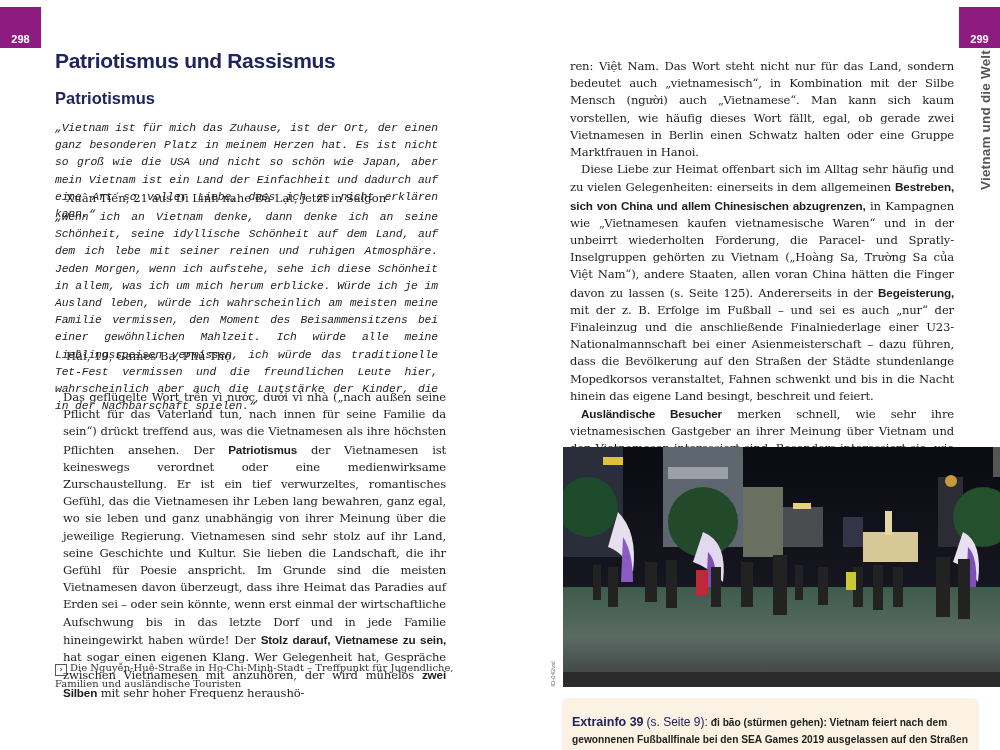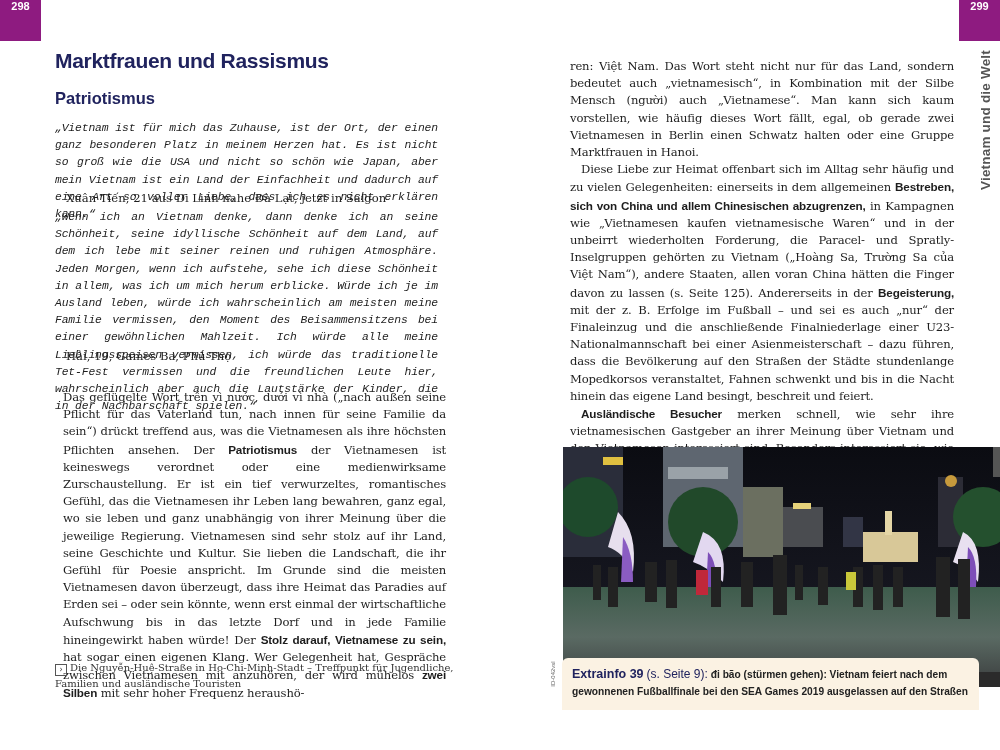--- a/index.html
+++ b/index.html
@@ -1,55 +1,55 @@
 <!DOCTYPE html>
 <html><head>
   <meta charset="utf-8">
   <style>
     html, body { margin:0; padding:0; }
     body { width:1000px; height:750px; background:#ffffff; position:relative; overflow:hidden; font-family:"DejaVu Serif", serif; color:#1d1d1d; }
-    .page-tab { position:absolute; top:0; width:41px; height:41px; background:#8e1b80; color:#fff; font-family:"Liberation Sans", sans-serif; font-weight:bold; font-size:11px; display:flex; justify-content:center; padding-bottom:3px; box-sizing:border-box; }
+    .page-tab { position:absolute; top:7px; width:41px; height:41px; background:#8e1b80; color:#fff; font-family:"Liberation Sans", sans-serif; font-weight:bold; font-size:11px; display:flex; align-items:flex-end; justify-content:center; padding-bottom:3px; box-sizing:border-box; }
     #tab-left { left:0; }
     #tab-right { right:0; }
     .side-title { position:absolute; right:5px; top:52px; width:20px; height:135px; }
     .side-title span { position:absolute; left:50%; top:50%; transform:translate(-50%,-50%) rotate(-90deg); white-space:nowrap; font-family:"Liberation Sans", sans-serif; font-weight:bold; font-size:13.5px; color:#555; letter-spacing:0.2px; }
     h1 { position:absolute; left:55px; top:49px; margin:0; font-family:"Liberation Sans", sans-serif; font-weight:bold; font-size:21px; color:#20235e; letter-spacing:-0.3px; }
     h2 { position:absolute; left:55px; top:89px; margin:0; font-family:"Liberation Sans", sans-serif; font-weight:bold; font-size:16.5px; color:#20235e; }
     .quote { position:absolute; left:55px; width:383px; font-style:italic; font-size:11.4px; line-height:17.2px; text-align:justify; margin:0; letter-spacing:-0.15px;font-family:Liberation Mono, monospace; }
     .attr { position:absolute; left:64px; font-size:11.6px; line-height:17px; margin:2px; }
     .body-text { position:absolute; font-size:11.6px; line-height:17.2px; text-align:justify; margin:8px; letter-spacing:-0.15px; }
     #left-body { left:55px; top:381px; width:383px; }
     #right-body { left:562px; top:50px; width:384px; }
     .body-text p { margin:0; text-indent:11px; }
     .body-text p.noindent { text-indent:0; }
     b { font-family:"Liberation Sans", sans-serif; font-weight:bold; font-size:11.7px; }
     .caption { position:absolute; left:55px; top:660px; width:400px; font-size:10px; line-height:16px; color:#333; }
     .cap-icon { display:inline-block; width:10px; height:10px; border:1px solid #555; font-size:8px; line-height:9px; text-align:center; font-family:"DejaVu Sans", sans-serif; vertical-align:-1px; margin-right:3px; }
     .photo { position:absolute; left:563px; top:447px; width:437px; height:240px; overflow:hidden; background:#0e0f14; }
     .credit { position:absolute; left:547px; top:657px; width:12px; height:34px; }
     .credit span { position:absolute; left:50%; top:50%; transform:translate(-50%,-50%) rotate(-90deg); font-family:"Liberation Sans", sans-serif; font-size:6px; color:#666; white-space:nowrap; }
-    .extrainfo { position:absolute; left:562px; top:658px; width:417px; height:52px; background:#fbf2e3; border-radius:6px 6px 0 0; box-sizing:border-box; padding:8px 10px; font-family:"Liberation Sans", sans-serif; font-size:10.5px; line-height:16px; color:#222; }
+    .extrainfo { position:absolute; left:562px; top:698px; width:417px; height:52px; background:#fbf2e3; border-radius:6px 6px 0 0; box-sizing:border-box; padding:16px 10px; font-family:"Liberation Sans", sans-serif; font-size:10.5px; line-height:16px; color:#222; }
     .extrainfo .ex-title { color:#20235e; font-weight:bold; font-size:12.5px; }
     .extrainfo .ex-ref { color:#20235e; font-size:12px; }
     .extrainfo .ex-text { font-weight:bold; font-size:10.2px; }
   </style>
 </head>
 <body>
 
 <div id="tab-left" class="page-tab">
     <span>298</span>
   </div>
 <div id="tab-right" class="page-tab">
     <span>299</span>
   </div>
 <div class="side-title">
     <span>Vietnam und die Welt</span>
   </div>
 
-<h1>Marktfrauen und Rassismus</h1>
+<h1>Patriotismus und Rassismus</h1>
 <h2>Patriotismus</h2>
 
 <p class="quote" style="top:120px;">„Vietnam ist für mich das Zuhause, ist der Ort, der einen ganz besonderen Platz in meinem Herzen hat. Es ist nicht so groß wie die USA und nicht so schön wie Japan, aber mein Vietnam ist ein Land der Einfachheit und dadurch auf eine Art so voller Liebe, dass ich es nicht erklären kann.“</p>
 <p class="attr" style="top:188px;">Xuân Tiến, 21 aus Di Linh nahe Đà Lạt, jetzt in Saigon</p>
 
 <p class="quote" style="top:209px;">„Wenn ich an Vietnam denke, dann denke ich an seine Schönheit, seine idyllische Schönheit auf dem Land, auf dem ich lebe mit seiner reinen und ruhigen Atmosphäre. Jeden Morgen, wenn ich aufstehe, sehe ich diese Schönheit in allem, was ich um mich herum erblicke. Würde ich je im Ausland leben, würde ich wahrscheinlich am meisten meine Familie vermissen, den Moment des Beisammensitzens bei einer gewöhnlichen Mahlzeit. Ich würde alle meine Lieblingsspeisen vermissen, ich würde das traditionelle Tet-Fest vermissen und die freundlichen Leute hier, wahrscheinlich aber auch die Lautstärke der Kinder, die in der Nachbarschaft spielen.“</p>
 <p class="attr" style="top:346px;">Hải, 19, Games Ba, Phú Thọ</p>
 
 <div id="left-body" class="body-text">
   <p class="noindent"><span>Das geflügelte Wort trên vì nước, dưới vì nhà („nach außen seine Pflicht für das Vaterland tun, nach innen für seine Familie da sein“) drückt treffend aus, was die Vietnamesen als ihre höchsten Pflichten ansehen. Der </span><b>Patriotismus</b><span> der Vietnamesen ist keineswegs verordnet oder eine medienwirksame Zurschaustellung. Er ist ein tief verwurzeltes, romantisches Gefühl, das die Vietnamesen ihr Leben lang bewahren, ganz egal, wo sie leben und ganz unabhängig von ihrer Meinung über die jeweilige Regierung. Vietnamesen sind sehr stolz auf ihr Land, seine Geschichte und Kultur. Sie lieben die Landschaft, die ihr Gefühl für Poesie anspricht. Im Grunde sind die meisten Vietnamesen davon überzeugt, dass ihre Heimat das Paradies auf Erden sei – oder sein könnte, wenn erst einmal der wirtschaftliche Aufschwung bis in das letzte Dorf und in jede Familie hineingewirkt haben würde! Der </span><b>Stolz darauf, Vietnamese zu sein,</b><span> hat sogar einen eigenen Klang. Wer Gelegenheit hat, Gespräche zwischen Vietnamesen mit anzuhören, der wird mühelos </span><b>zwei Silben</b><span> mit sehr hoher Frequenz heraush­ö-</span></p>

